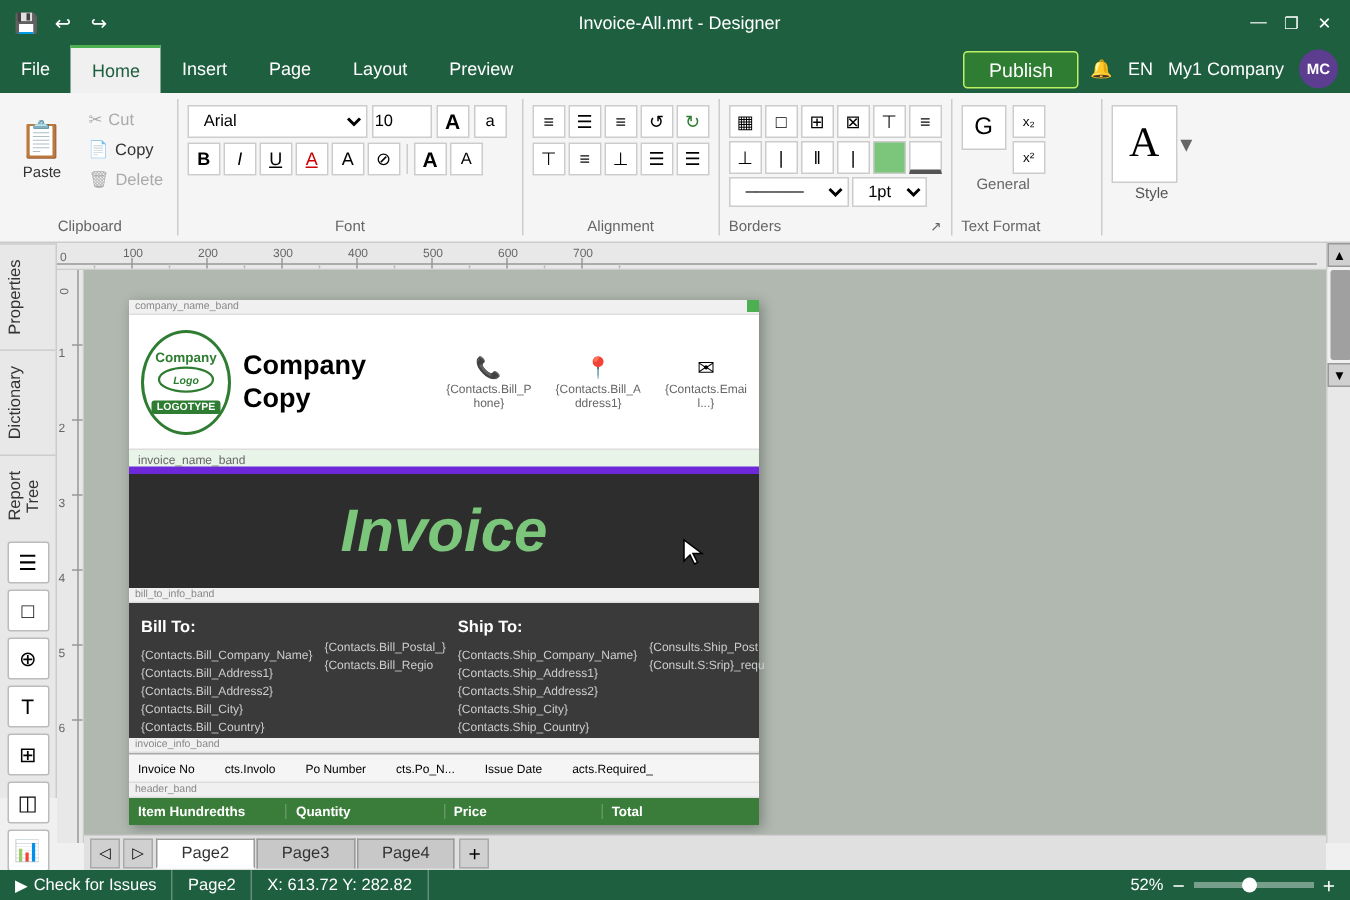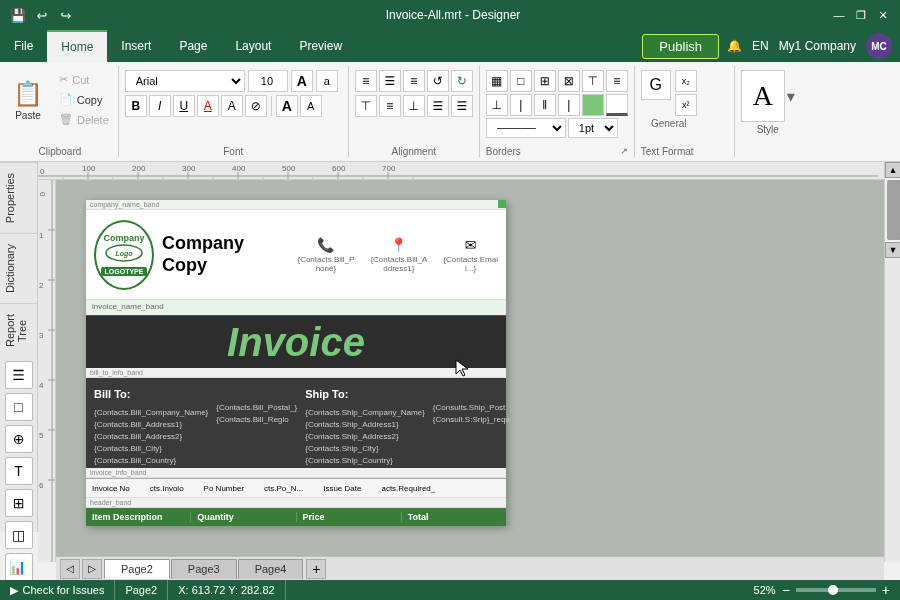--- a/index.html
+++ b/index.html
@@ -195,28 +195,28 @@
     .company-info { flex: 1; }
     .company-name { font-size: 18px; font-weight: bold; line-height: 1.2; }
     .contact-icons { display: flex; gap: 16px; margin-left: auto; font-size: 9px; text-align: center; }
     .contact-item { display: flex; flex-direction: column; align-items: center; gap: 2px; }
     .contact-icon { font-size: 14px; }
     .contact-label { color: #666; font-size: 8px; max-width: 60px; overflow: hidden; }
 
     .invoice-name-band {
       height: 16px;
       background: #e8f4e8;
-      border-bottom: 1px solid #6d28d9;
+      border-bottom: 5px solid #6d28d9;
       font-size: 8px;
       color: #666;
       padding: 2px 6px;
     }
 
     .invoice-title-band {
-      height: 52px;
+      height: 76px;
       background: #2d2d2d;
       display: flex; align-items: center; justify-content: center;
     }
     .invoice-title {
       font-size: 40px;
       font-weight: bold;
       color: #7bc67b;
       font-style: italic;
     }
 
@@ -391,21 +391,21 @@
     .font-controls { display: flex; flex-direction: column; gap: 3px; }
     .font-row1 { display: flex; align-items: center; gap: 3px; }
     .font-row2 { display: flex; align-items: center; gap: 2px; }
 
     select.ribbon-select {
       height: 22px; font-size: 11px; border: 1px solid #ccc; background: white;
       padding: 0 6px;
     }
     input.ribbon-input {
       height: 22px; font-size: 11px; border: 1px solid #ccc; background: white;
-      padding: 0 12px; width: 40px;
+      padding: 0 1px; width: 40px;
     }
 
     .fmt-btn {
       width: 22px; height: 22px; background: white; border: 1px solid #ccc;
       cursor: pointer; display: flex; align-items: center; justify-content: center;
       font-size: 12px;
     }
 
     
     .resize-handle {
@@ -747,21 +747,21 @@
       <span>cts.Involo</span>
       <span>Po Number</span>
       <span>cts.Po_N...</span>
       <span>Issue Date</span>
       <span>acts.Required_</span>
     </div>
 
     <div style="font-size:7px;color:#888;background:#f0f0f0;padding:1px 4px;border-bottom:1px solid #ddd;">header_band</div>
 
     <div class="header-band">
-      <div class="header-col">Item Description</div>
+      <div class="header-col">Item Hundredths</div>
       <div class="header-col">Quantity</div>
       <div class="header-col">Price</div>
       <div class="header-col" style="border-right:none;">Total</div>
     </div>
   </div>
 
   <div style="position:absolute;left:398px;top:178px;pointer-events:none;">
     <svg width="16" height="20">
       <path d="M2,2 L2,16 L6,12 L9,18 L11,17 L8,11 L14,11 Z" fill="white" stroke="black" stroke-width="1"></path>
     </svg>

